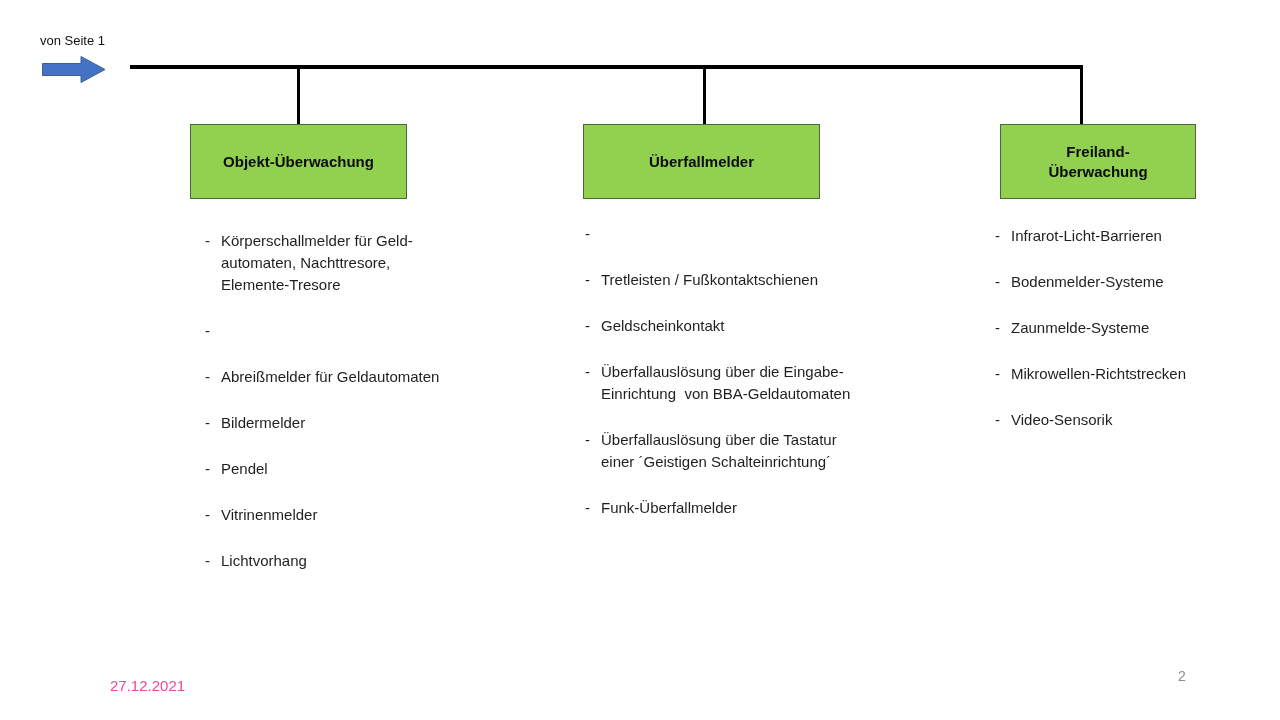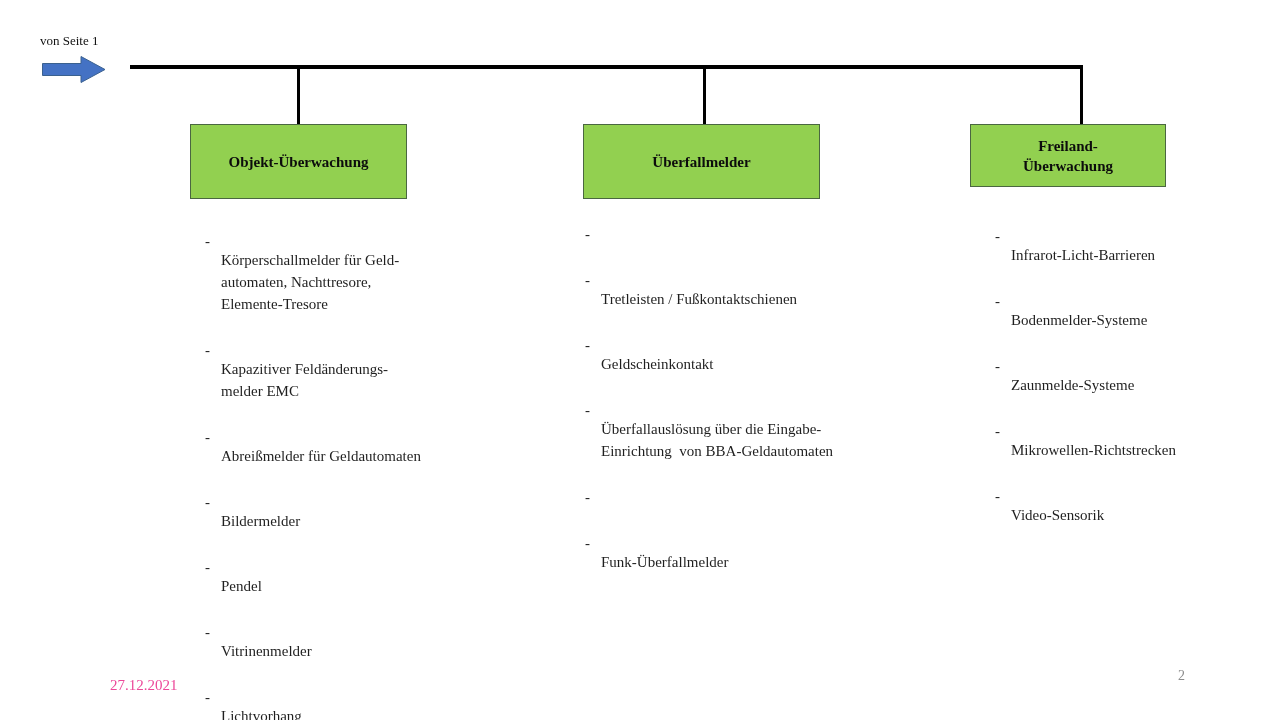--- a/index.html
+++ b/index.html
@@ -2,21 +2,21 @@
 <html><head>
 <meta charset="utf-8">
 <style>
   * { box-sizing: border-box; }
   html, body { margin: 0; padding: 0; background: #e8e8e8; }
   .slide {
     position: relative;
     width: 1280px;
     height: 720px;
     background: #ffffff;
-    font-family: Liberation Serif, serif;
+    font-family: Liberation Sans, sans-serif;
     color: #1a1a1a;
     overflow: hidden;
     margin: 0 auto;
     padding-left: 12px;
   }
   .source-label {
     position: absolute;
     left: 40px;
     top: 33px;
     font-size: 13px;
@@ -73,21 +73,20 @@
     display: flex;
     margin-bottom: 24px;
   }
   .item:last-child { margin-bottom: 0; }
   .dash {
     flex: none;
     width: 16px;
   }
   .item-text {
     white-space: pre-wrap;
-    margin-top: 19px;
   }
   .footer-date {
     position: absolute;
     left: 110px;
     top: 677px;
     font-size: 15px;
     color: #ec4899;
   }
   .page-number {
     position: absolute;
@@ -119,21 +118,20 @@
       <div class="topic-box" style="left: 190px; top: 124px; width: 217px; height: 75px; text-align: right;">
         <div>Objekt-Überwachung</div>
       </div>
       <ul class="item-list" style="left: 205px; top: 230px; width: 300px;">
         <li class="item">
           <span class="dash">-</span>
           <span class="item-text">Körperschallmelder für Geld-<br>automaten, Nachttresore,<br>Elemente-Tresore</span>
         </li>
         <li class="item">
           <span class="dash">-</span>
-          <span class="item-text">Kapazitiver Feldänderungs-<br>melder EMC</span>
         </li>
         <li class="item">
           <span class="dash">-</span>
           <span class="item-text">Abreißmelder für Geldautomaten</span>
         </li>
         <li class="item">
           <span class="dash">-</span>
           <span class="item-text">Bildermelder</span>
         </li>
         <li class="item">
@@ -163,27 +161,28 @@
         <li class="item">
           <span class="dash">-</span>
           <span class="item-text">Geldscheinkontakt</span>
         </li>
         <li class="item">
           <span class="dash">-</span>
           <span class="item-text">Überfallauslösung über die Eingabe-<br>Einrichtung  von BBA-Geldautomaten</span>
         </li>
         <li class="item">
           <span class="dash">-</span>
+          <span class="item-text">Überfallauslösung über die Tastatur<br>einer ´Geistigen Schalteinrichtung´</span>
         </li>
         <li class="item">
           <span class="dash">-</span>
           <span class="item-text">Funk-Überfallmelder</span>
         </li>
       </ul>
-      <div class="topic-box" style="left: 970px; top: 124px; width: 196px; height: 63px;">
+      <div class="topic-box" style="left: 1000px; top: 124px; width: 196px; height: 75px;">
         <div>Freiland-<br>Überwachung</div>
       </div>
       <ul class="item-list" style="left: 995px; top: 225px; width: 275px;">
         <li class="item">
           <span class="dash">-</span>
           <span class="item-text">Infrarot-Licht-Barrieren</span>
         </li>
         <li class="item">
           <span class="dash">-</span>
           <span class="item-text">Bodenmelder-Systeme</span>

